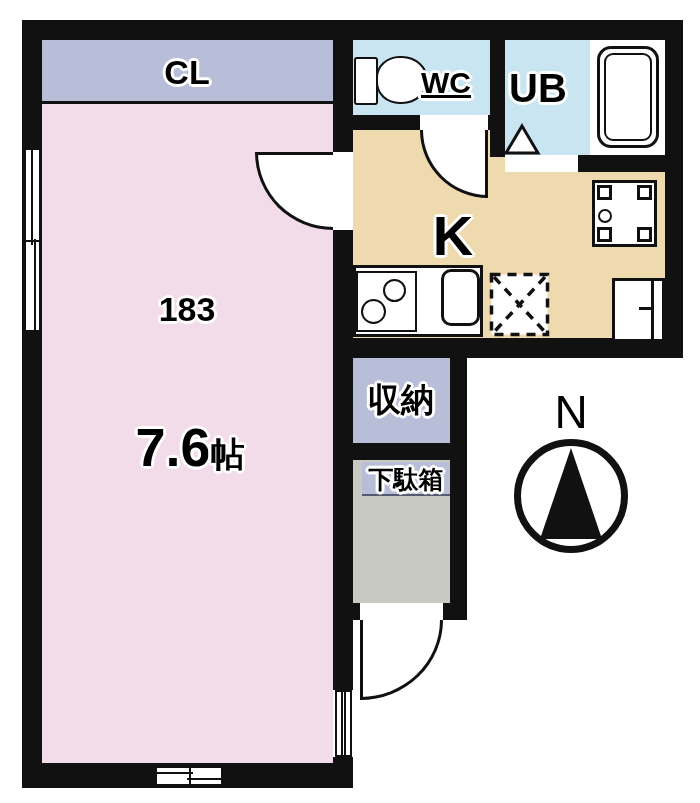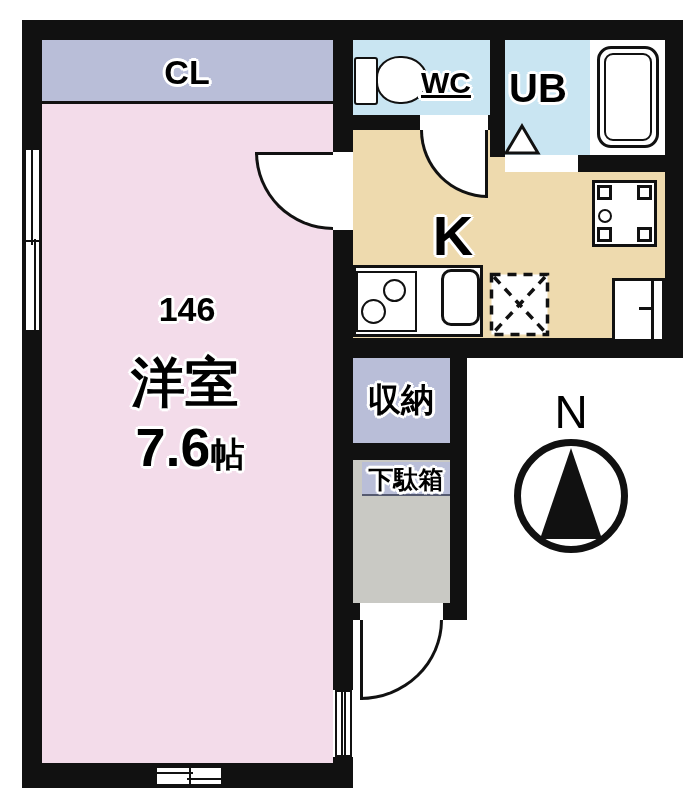--- a/index.html
+++ b/index.html
@@ -117,22 +117,21 @@
   </div>
   <div class="fix" style="left:612px;top:278px;width:53px;height:64px;">
     <div class="abs" style="left:36px;top:0;width:3px;height:58px;background:#111;"></div>
     <div class="abs" style="left:24px;top:26px;width:12px;height:3px;background:#111;"></div>
   </div>
 
   <div class="label" style="left:187px;top:72px;font-size:34px;">CL</div>
   <div class="label" style="left:446px;top:83px;font-size:30px;text-decoration:underline;">WC</div>
   <div class="label" style="left:538px;top:88px;font-size:40px;">UB</div>
   <div class="label" style="left:453px;top:235px;font-size:56px;">K</div>
-  <div class="label" style="left:187px;top:309px;font-size:34px;">146</div>
-  <div class="label" style="left:185px;top:383px;font-size:54px;">洋室</div>
+  <div class="label" style="left:187px;top:309px;font-size:34px;">183</div>
   <div class="label" style="left:190px;top:447px;font-size:54px;">
     <span>7.6</span><span style="font-size:34px;">帖</span>
   </div>
   <div class="label" style="left:401px;top:400px;font-size:33px;">収納</div>
   <div class="label" style="left:406px;top:479px;font-size:25px;">下駄箱</div>
 
   <div class="label" style="left:571px;top:412px;font-size:46px;font-weight:normal;text-shadow:none;">N</div>
   <div class="abs" style="left:514px;top:439px;width:114px;height:114px;border:7px solid #111;border-radius:50%;background:#fff;">
     <svg width="100" height="100" viewBox="0 0 100 100" style="position:absolute;left:0;top:0;">
       <polygon points="50,2 81,93 19,93" fill="#111111"></polygon>

